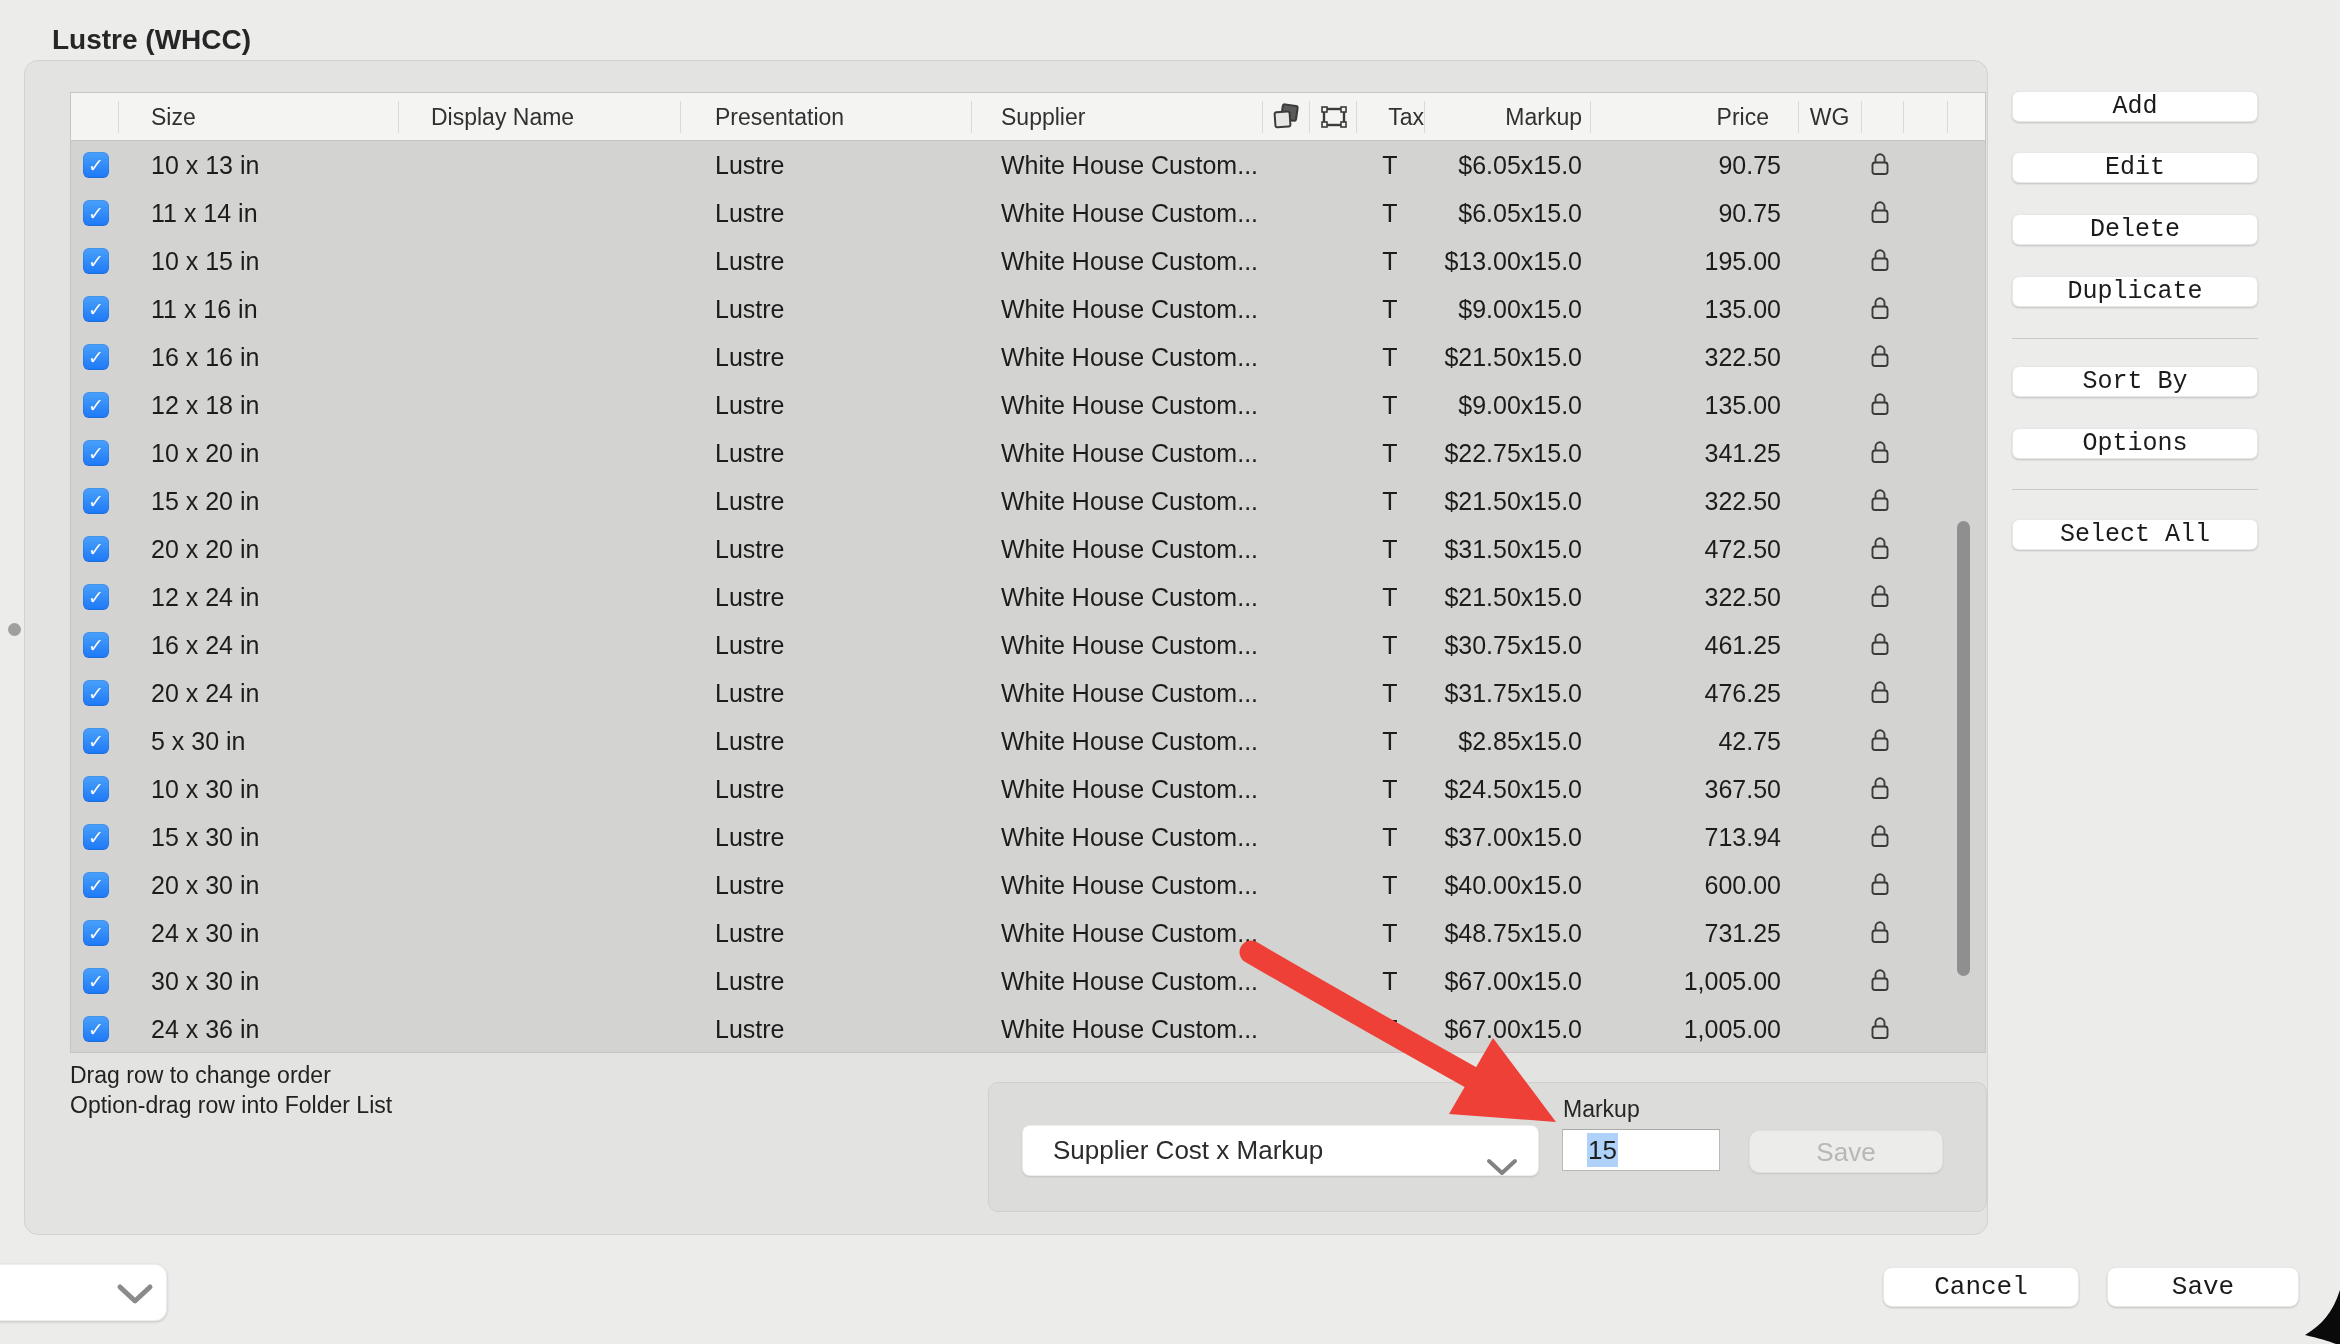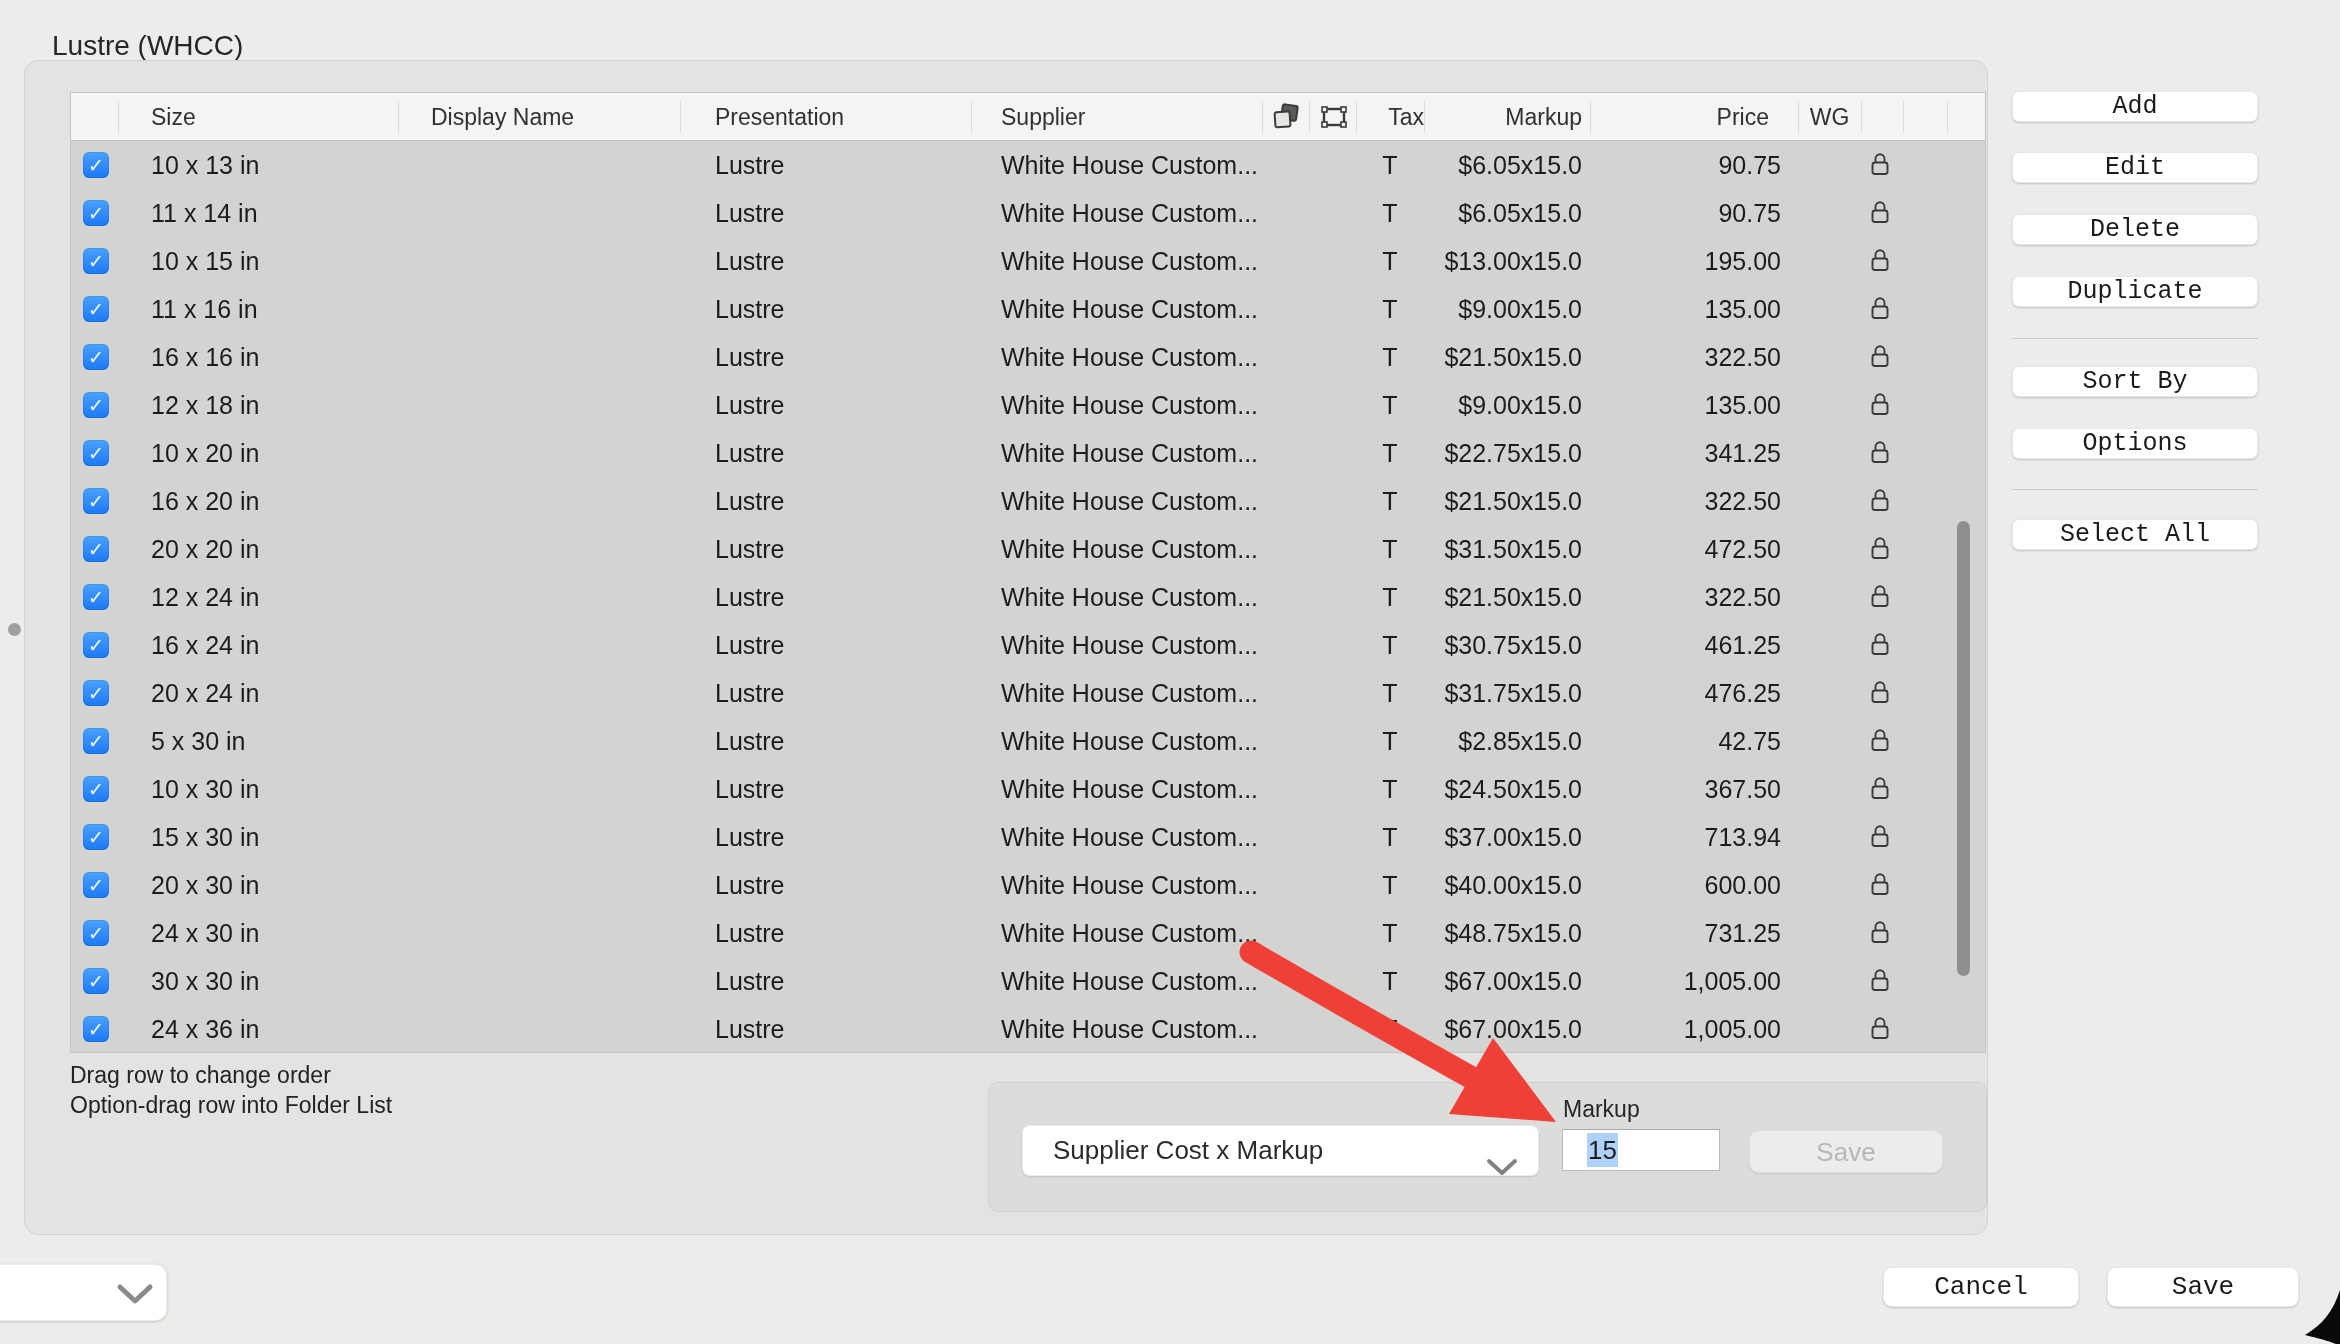--- a/index.html
+++ b/index.html
@@ -5,21 +5,21 @@
   html,body{margin:0;padding:0;}
   body{
     width:2340px;height:1344px;position:relative;overflow:hidden;
     background:#ececea;
     font-family:"Liberation Sans","DejaVu Sans",sans-serif;
     color:#1d1d1d;
     -webkit-font-smoothing:antialiased;
   }
   .abs{position:absolute;}
   
-  .title{left:52px;top:30px;font-size:28px;color:#262626;}
+  .title{left:52px;top:24px;font-size:28px;color:#262626;font-weight:bold;}
   
   .outer-panel{left:24px;top:60px;width:1962px;height:1173px;background:#e3e3e1;
     border:1px solid #d2d2d0;border-radius:14px;}
   
   .table{left:70px;top:92px;width:1916px;height:961px;background:#d3d3d2;
     border:1px solid #c5c5c4;box-sizing:border-box;}
   .thead{position:absolute;left:0;top:0;width:100%;height:48px;background:#f4f4f3;
     border-bottom:1px solid #c5c5c4;box-sizing:border-box;}
   .hlabel{position:absolute;top:11px;font-size:23px;color:#313131;white-space:nowrap;}
   .hdiv{position:absolute;top:8px;width:1px;height:32px;background:#dadad8;}
@@ -212,21 +212,21 @@
         <span class="cell c-tax">T</span>
         <span class="cell c-markup">$22.75x15.0</span>
         <span class="cell c-price">341.25</span>
         <span class="lock"><svg width="22" height="27" viewBox="0 0 22 27">
             <path d="M6.5 11.5 V7.8 a4.5 4.5 0 0 1 9 0 V11.5" fill="none" stroke="#3b3b3b" stroke-width="1.9"></path>
             <rect x="3.5" y="11.5" width="15" height="11.5" rx="2.5" fill="none" stroke="#3b3b3b" stroke-width="1.9"></rect>
           </svg></span>
       </div>
       <div class="row" style="top: 336px;">
         <span class="cb">✓</span>
-        <span class="cell c-size">16 x 20 in</span>
+        <span class="cell c-size">15 x 20 in</span>
         <span class="cell c-dn"></span>
         <span class="cell c-pres">Lustre</span>
         <span class="cell c-sup">White House Custom...</span>
         <span class="cell c-tax">T</span>
         <span class="cell c-markup">$21.50x15.0</span>
         <span class="cell c-price">322.50</span>
         <span class="lock"><svg width="22" height="27" viewBox="0 0 22 27">
             <path d="M6.5 11.5 V7.8 a4.5 4.5 0 0 1 9 0 V11.5" fill="none" stroke="#3b3b3b" stroke-width="1.9"></path>
             <rect x="3.5" y="11.5" width="15" height="11.5" rx="2.5" fill="none" stroke="#3b3b3b" stroke-width="1.9"></rect>
           </svg></span>

